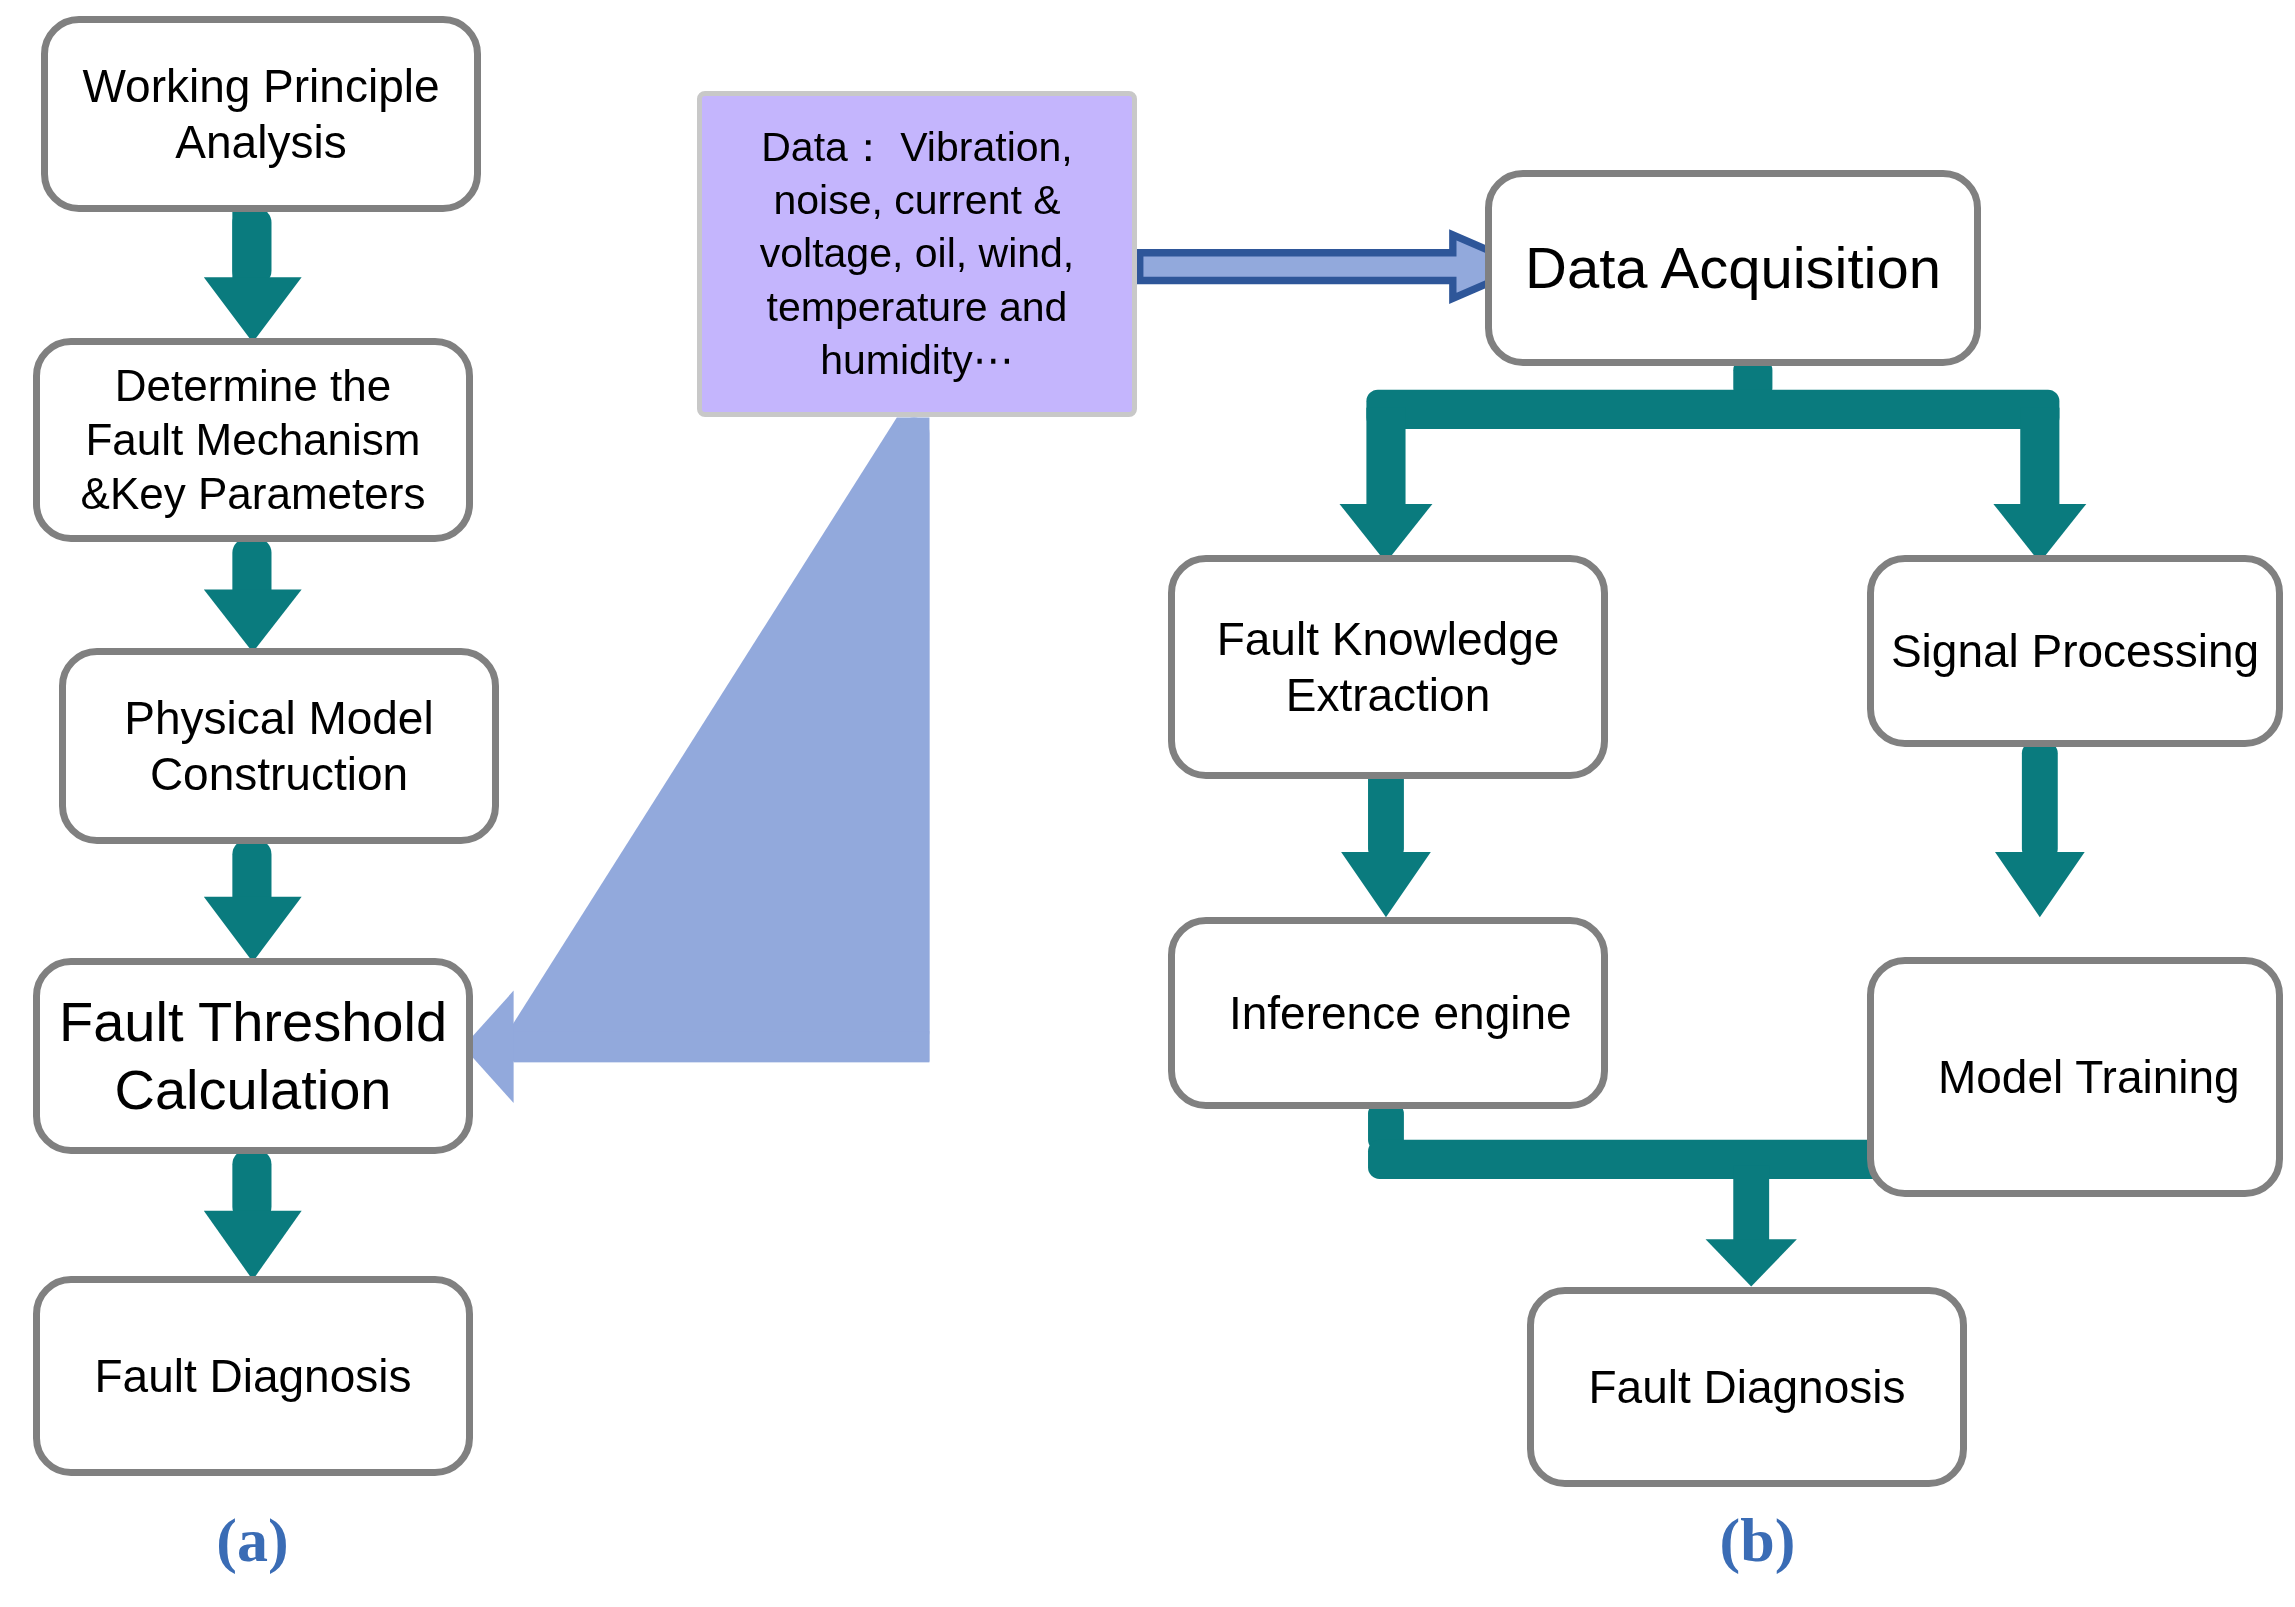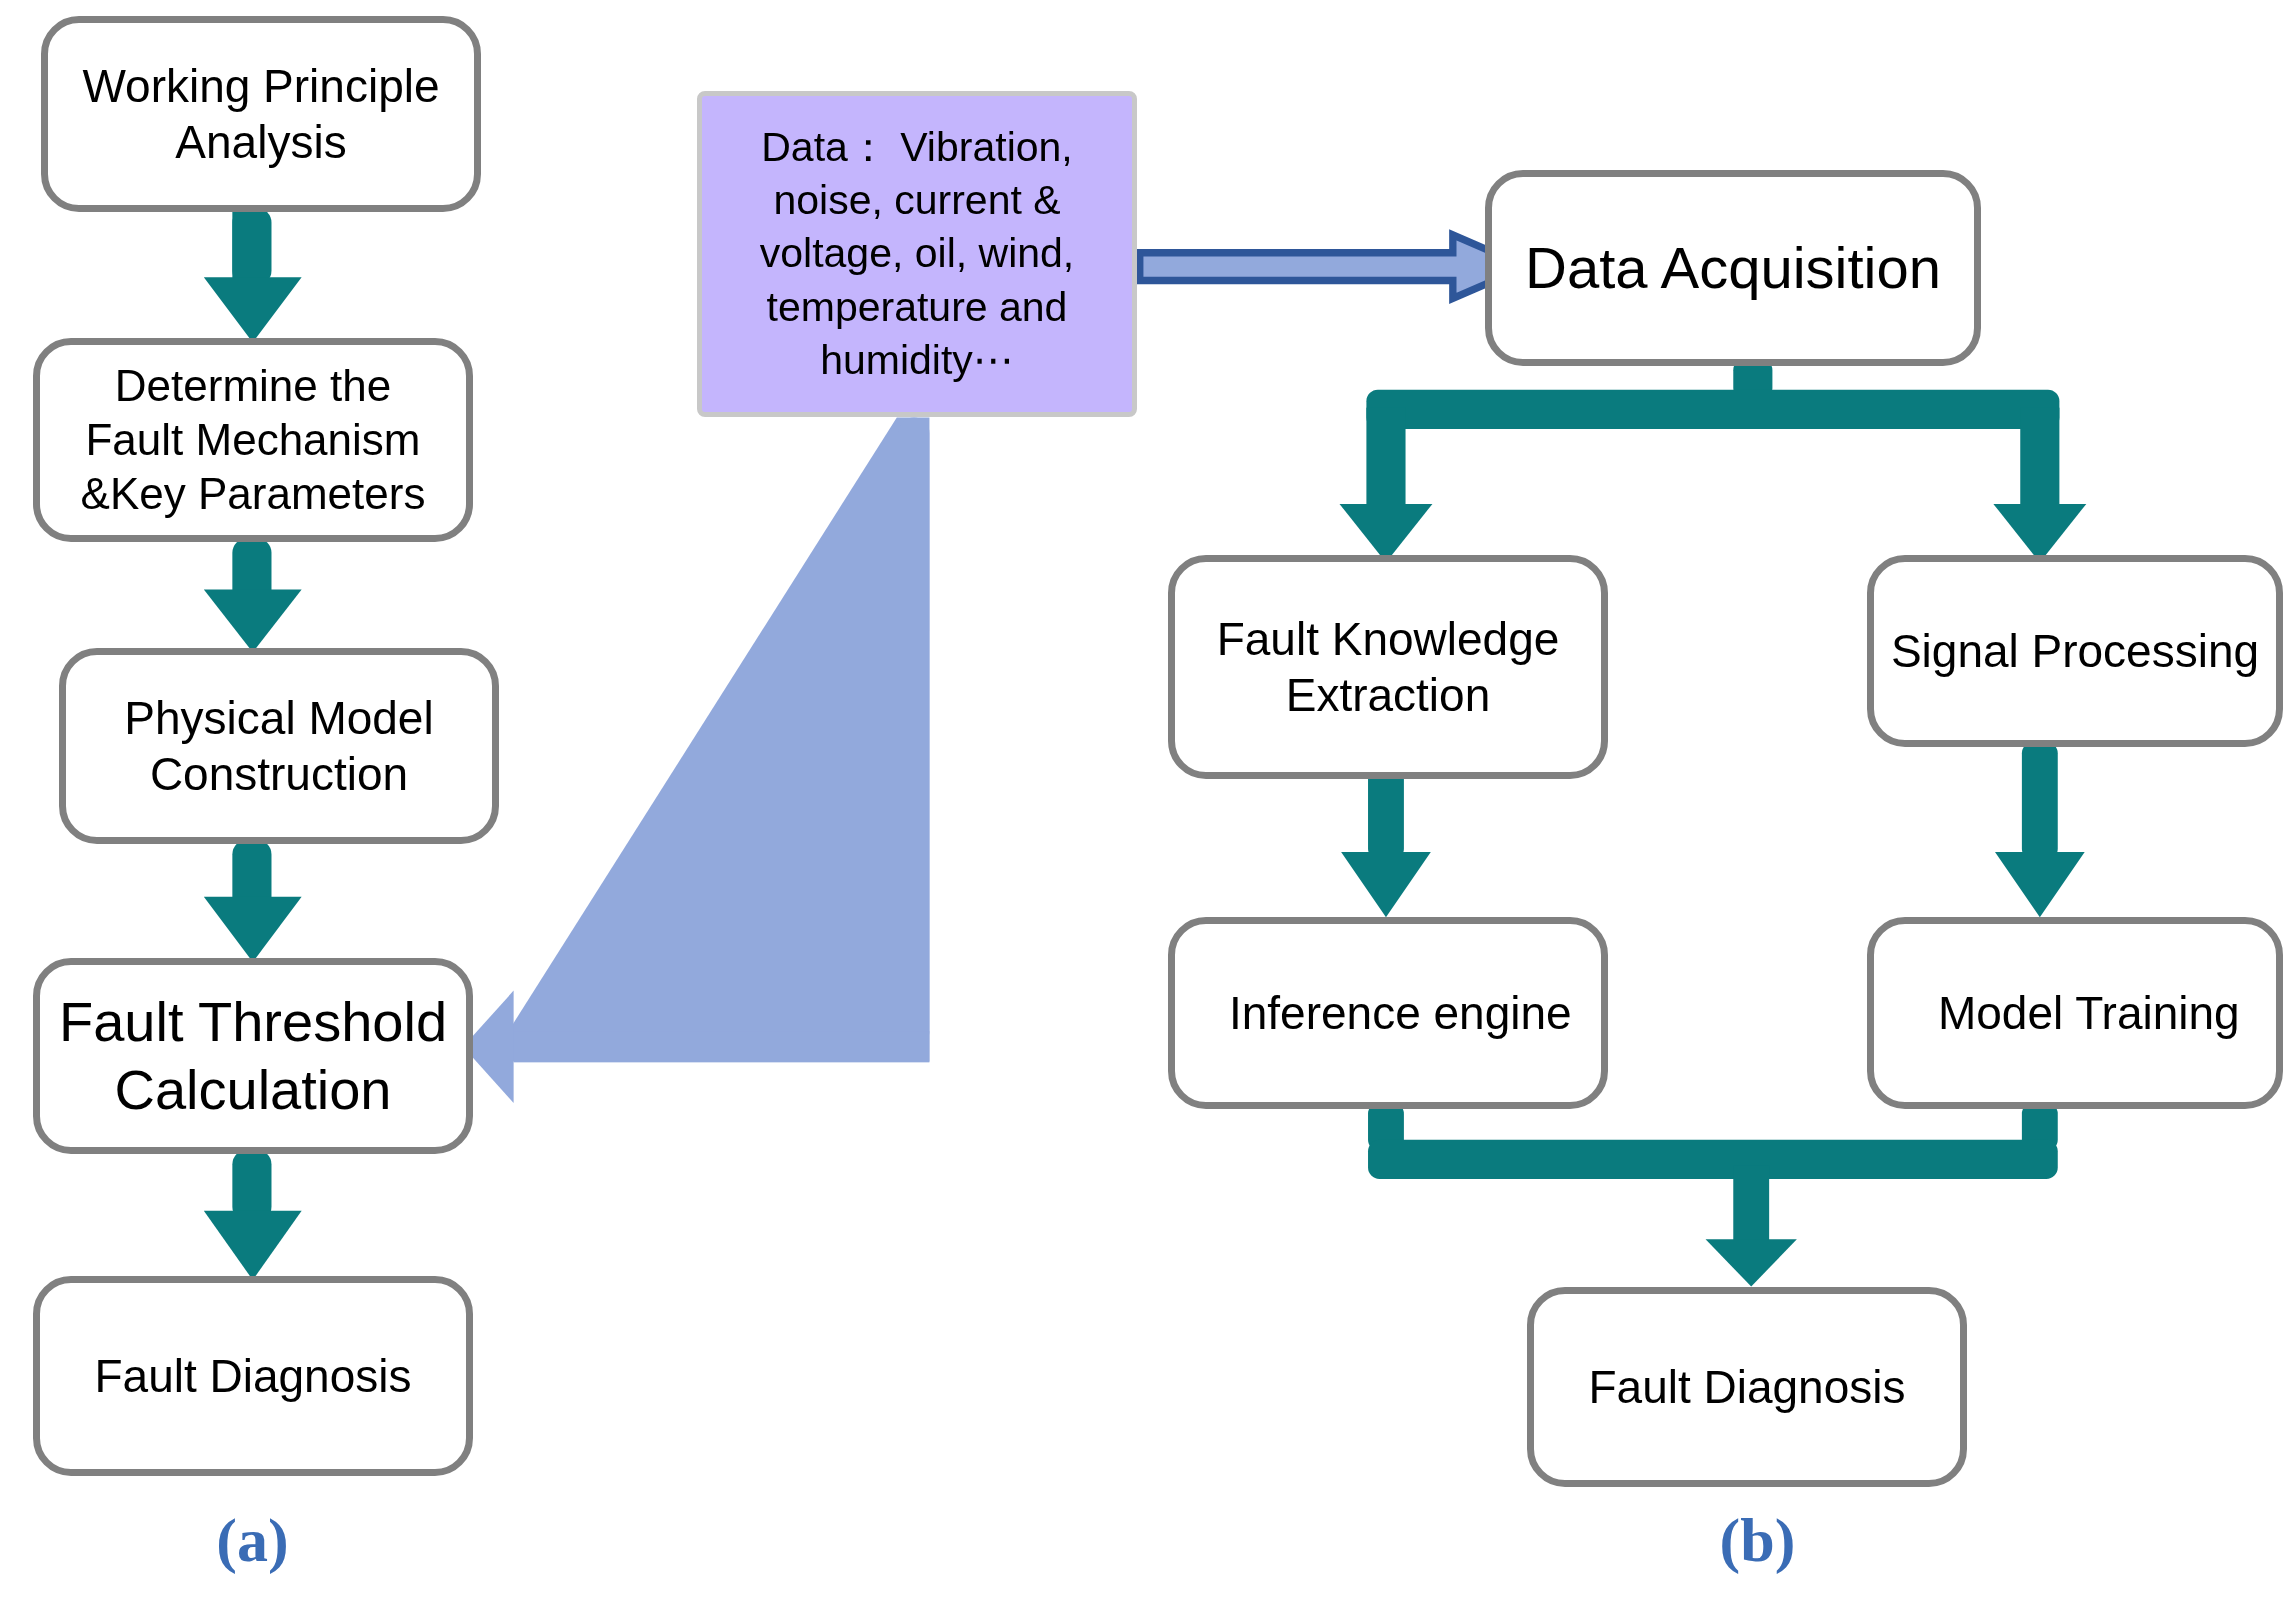--- a/index.html
+++ b/index.html
@@ -145,21 +145,21 @@
 
   <div class="node" style="left:1485px;top:170px;width:496px;height:196px;font-size:58px;">Data Acquisition</div>
 
   <div class="node" style="left:1168px;top:555px;width:440px;height:224px;font-size:46px;">Fault Knowledge
 Extraction</div>
 
   <div class="node" style="left:1867px;top:555px;width:416px;height:192px;font-size:46px;">Signal Processing</div>
 
   <div class="node" style="left:1168px;top:917px;width:440px;height:192px;font-size:46px;padding-left:36px;">Inference engine</div>
 
-  <div class="node" style="left:1867px;top:917px;width:416px;height:192px;font-size:46px;padding-left:39px;">Model Training</div>
+  <div class="node" style="left:1867px;top:957px;width:416px;height:240px;font-size:46px;padding-left:39px;">Model Training</div>
 
   <div class="node" style="left:1527px;top:1287px;width:440px;height:200px;font-size:46px;">Fault Diagnosis</div>
 
   <div class="caption" style="left:171px;top:1505px;width:163px;font-size:62px;">(a)</div>
 
   <div class="caption" style="left:1676px;top:1505px;width:163px;font-size:62px;">(b)</div>
 
 </div>
 
 

